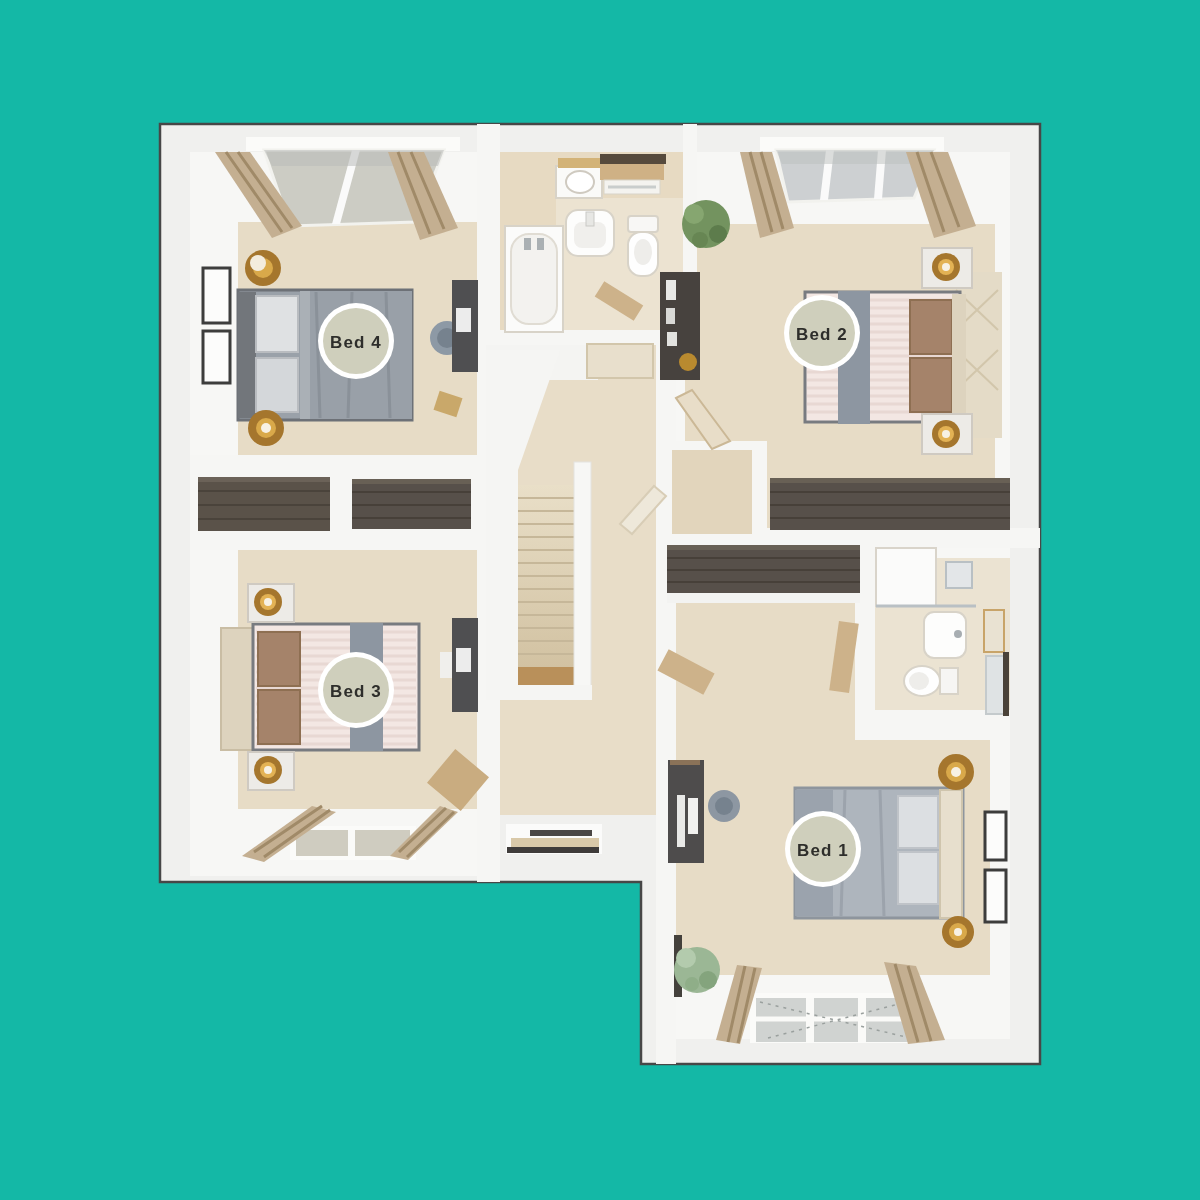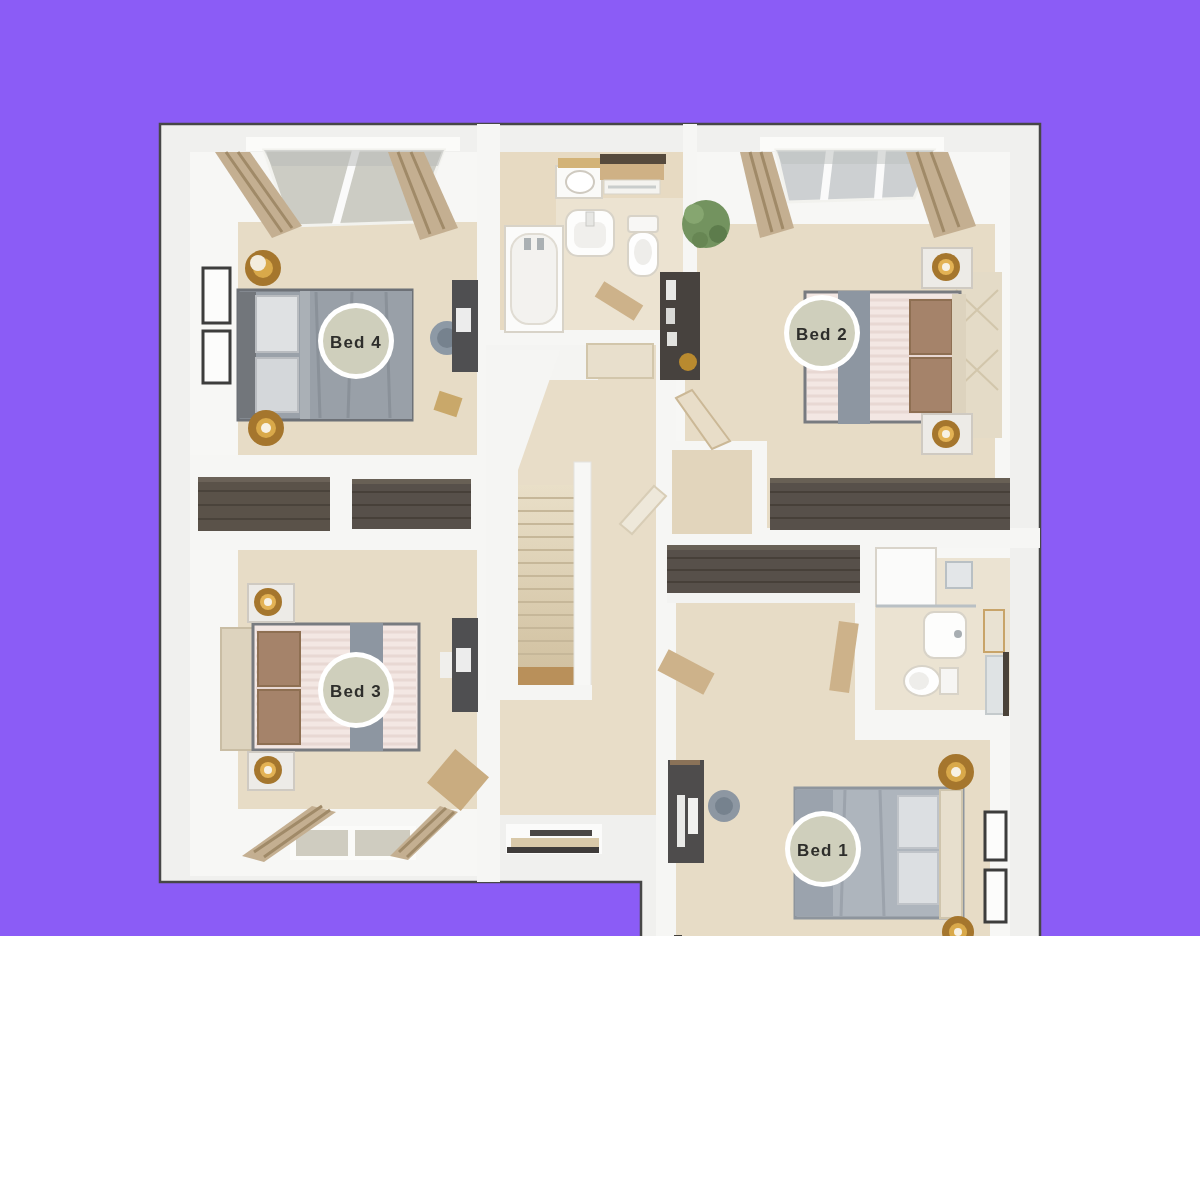--- a/index.html
+++ b/index.html
@@ -1,16 +1,16 @@
 <!DOCTYPE html>
 <html><head>
 <meta charset="utf-8">
 <style>
   html,body{margin:0;padding:0;background:#ffffff;}
-  #page{width:1200px;height:936px;position:relative;background:#8b5cf6;font-family:"Liberation Sans",sans-serif;}
+  #page{width:1200px;height:1200px;position:relative;background:#14b8a6;font-family:"Liberation Sans",sans-serif;}
 </style>
 </head>
 <body>
 <div id="page">
 <svg width="1200" height="1200" viewBox="0 0 1200 1200" xmlns="http://www.w3.org/2000/svg">
 <defs>
   <linearGradient id="treads" x1="0" y1="0" x2="0" y2="1">
     <stop offset="0" stop-color="#e9dfc8"></stop>
     <stop offset="1" stop-color="#d2c2a2"></stop>
   </linearGradient>

